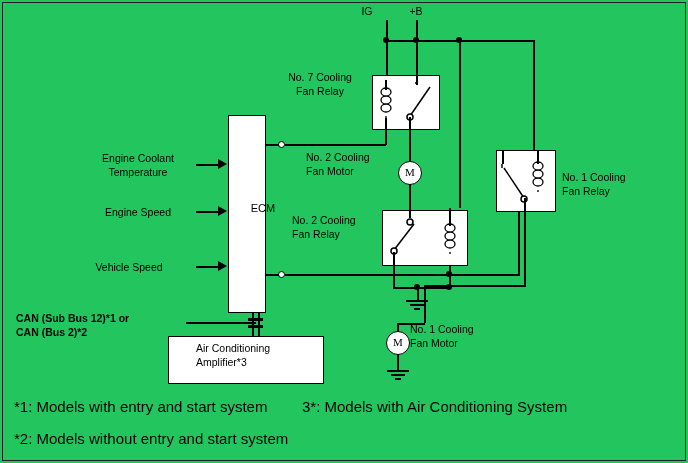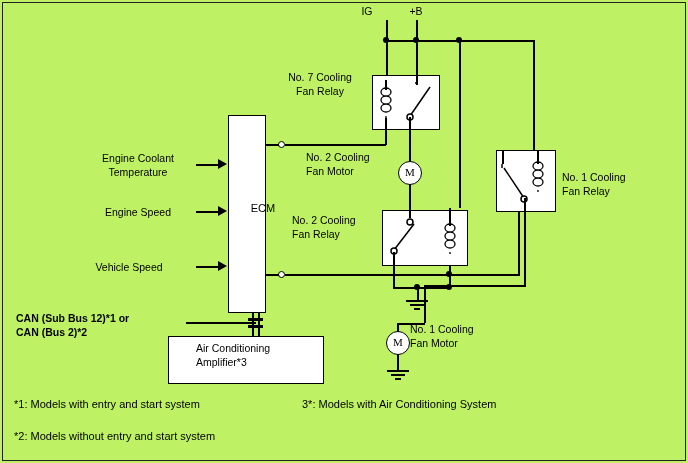--- a/index.html
+++ b/index.html
@@ -8,21 +8,21 @@
     background: #ffffff;
   }
   body {
     font-family: "Liberation Sans", sans-serif;
     color: #000000;
   }
   #page {
     position: relative;
     width: 688px;
     height: 463px;
-    background: #bef264;
+    background: #22c55e;
     overflow: hidden;
   }
   .frame {
     position: absolute;
     left: 2px;
     top: 2px;
     width: 684px;
     height: 459px;
     border: 1px solid #231f20;
     box-sizing: border-box;
@@ -95,21 +95,21 @@
   }
   svg { overflow: visible; }
   .ecm-label {
     position: absolute;
     font-size: 11px;
     font-weight: normal;
     margin-left: 16px;
   }
   .footnote {
     position: absolute;
-    font-size: 11px;
+    font-size: 15px;
     white-space: pre;
   }
 </style>
 </head>
 <body>
 
 <div id="page">
   <div class="frame"></div>
 
   <div class="lbl center" style="left:352px; top:4px; width:30px;">IG</div>

